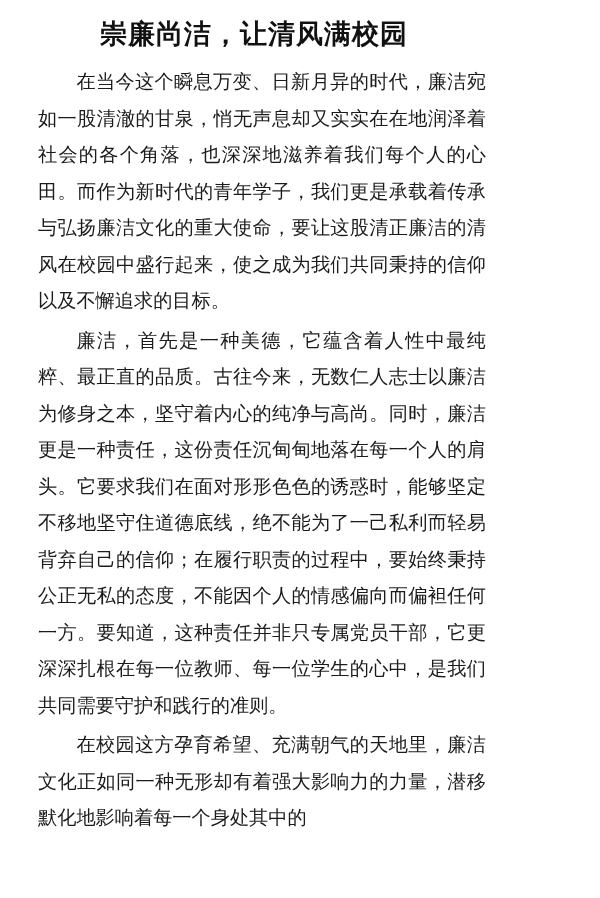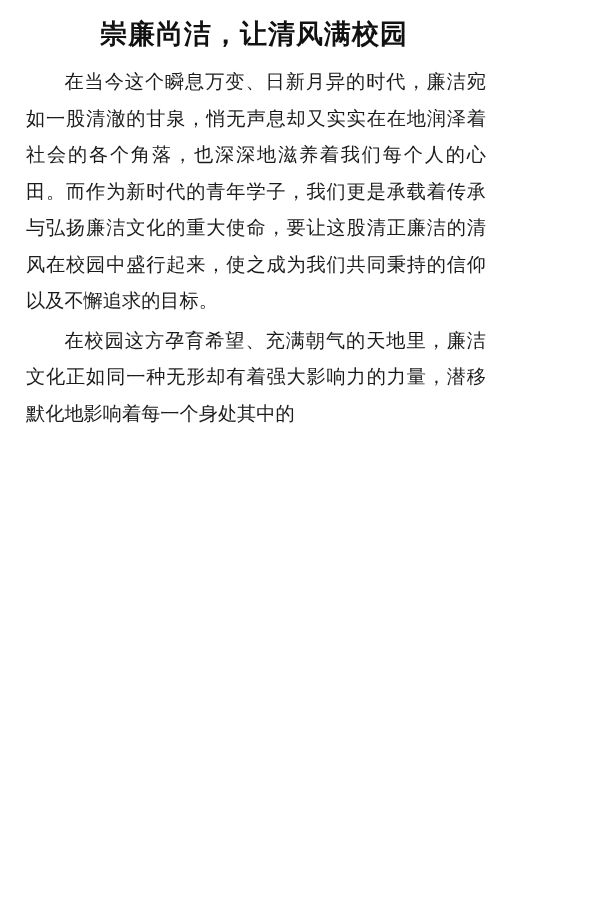--- a/index.html
+++ b/index.html
@@ -32,31 +32,32 @@
     line-height: 1.2;
   }
   .body-text {
     font-size: 19.2px;
     line-height: 36.5px;
     text-align: justify;
     text-justify: inter-ideograph;
     color: #1b1b1b;
   }
   .para {
-    margin: 0 0 3px 4px;
+    margin: 0 0 3px 16px;
     text-indent: 2em;
     text-align: justify;
     text-justify: inter-ideograph;
   }
   .para.last {
     margin-bottom: 0;
   }
 </style>
 </head>
 <body>
 
 <div class="page">
   <h1 class="doc-title">崇廉尚洁，让清风满校园</h1>
   <div class="body-text">
     <p class="para">在当今这个瞬息万变、日新月异的时代，廉洁宛如一股清澈的甘泉，悄无声息却又实实在在地润泽着社会的各个角落，也深深地滋养着我们每个人的心田。而作为新时代的青年学子，我们更是承载着传承与弘扬廉洁文化的重大使命，要让这股清正廉洁的清风在校园中盛行起来，使之成为我们共同秉持的信仰以及不懈追求的目标。</p>
+    <p class="para">廉洁，首先是一种美德，它蕴含着人性中最纯粹、最正直的品质。古往今来，无数仁人志士以廉洁为修身之本，坚守着内心的纯净与高尚。同时，廉洁更是一种责任，这份责任沉甸甸地落在每一个人的肩头。它要求我们在面对形形色色的诱惑时，能够坚定不移地坚守住道德底线，绝不能为了一己私利而轻易背弃自己的信仰；在履行职责的过程中，要始终秉持公正无私的态度，不能因个人的情感偏向而偏袒任何一方。要知道，这种责任并非只专属党员干部，它更深深扎根在每一位教师、每一位学生的心中，是我们共同需要守护和践行的准则。</p>
     <p class="para last">在校园这方孕育希望、充满朝气的天地里，廉洁文化正如同一种无形却有着强大影响力的力量，潜移默化地影响着每一个身处其中的</p>
   </div>
 </div>
 
 </body></html>

